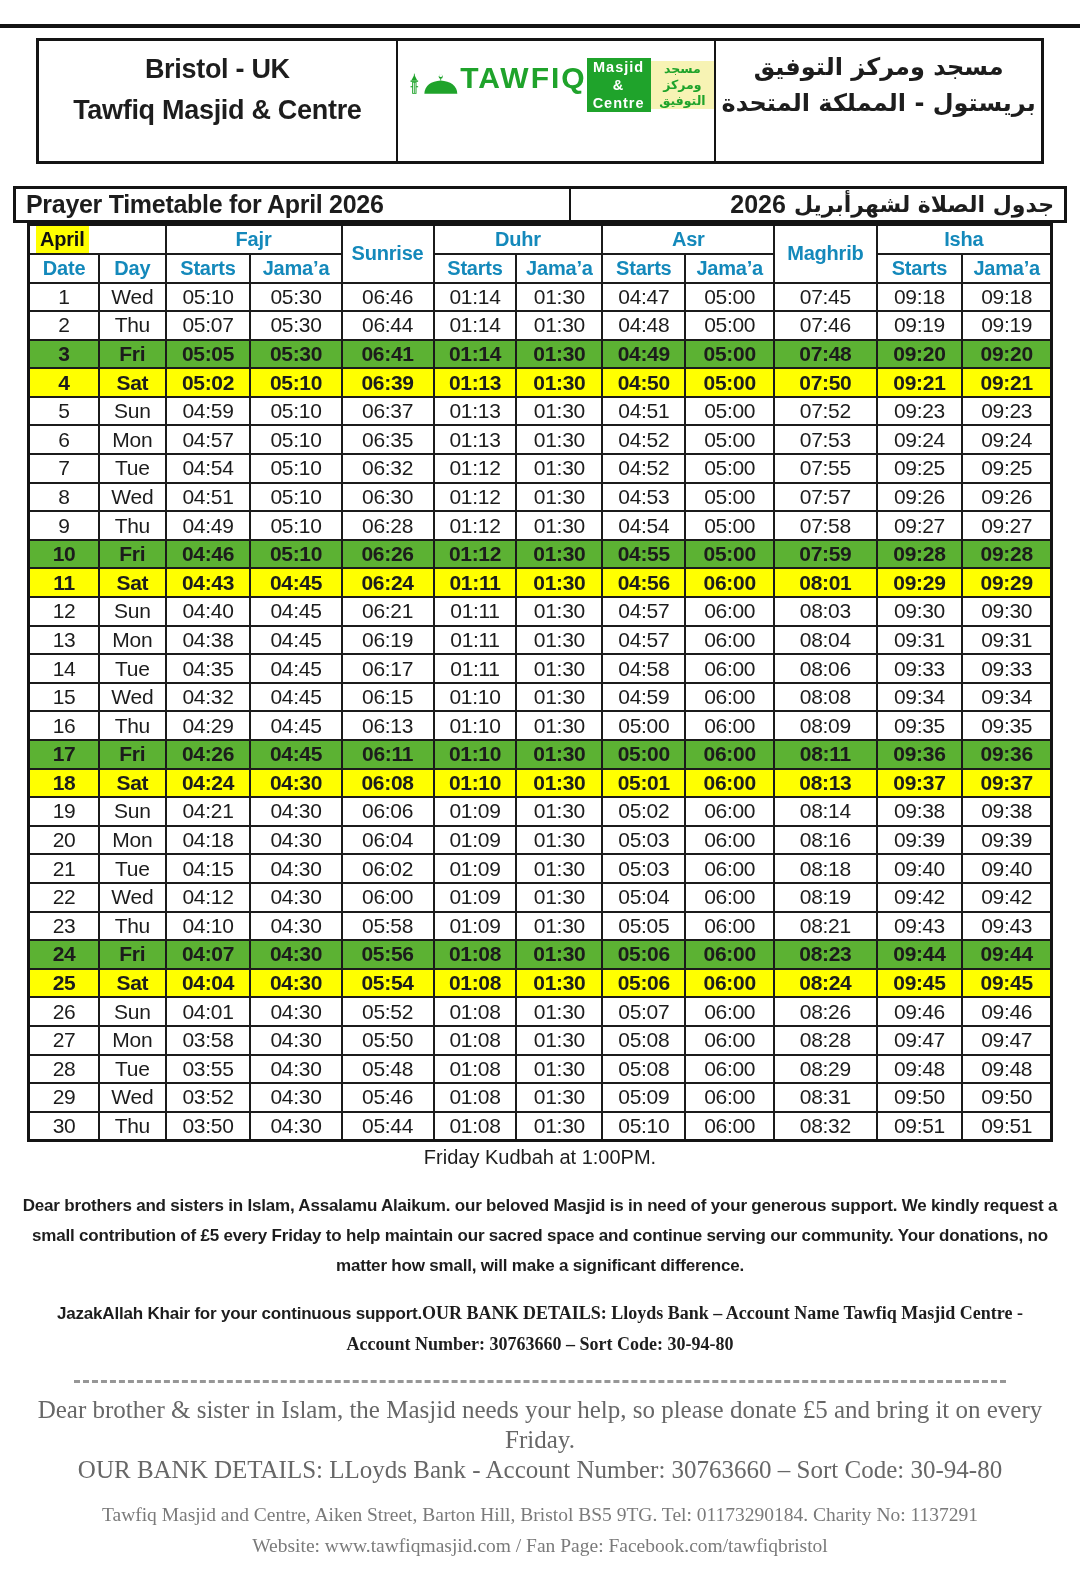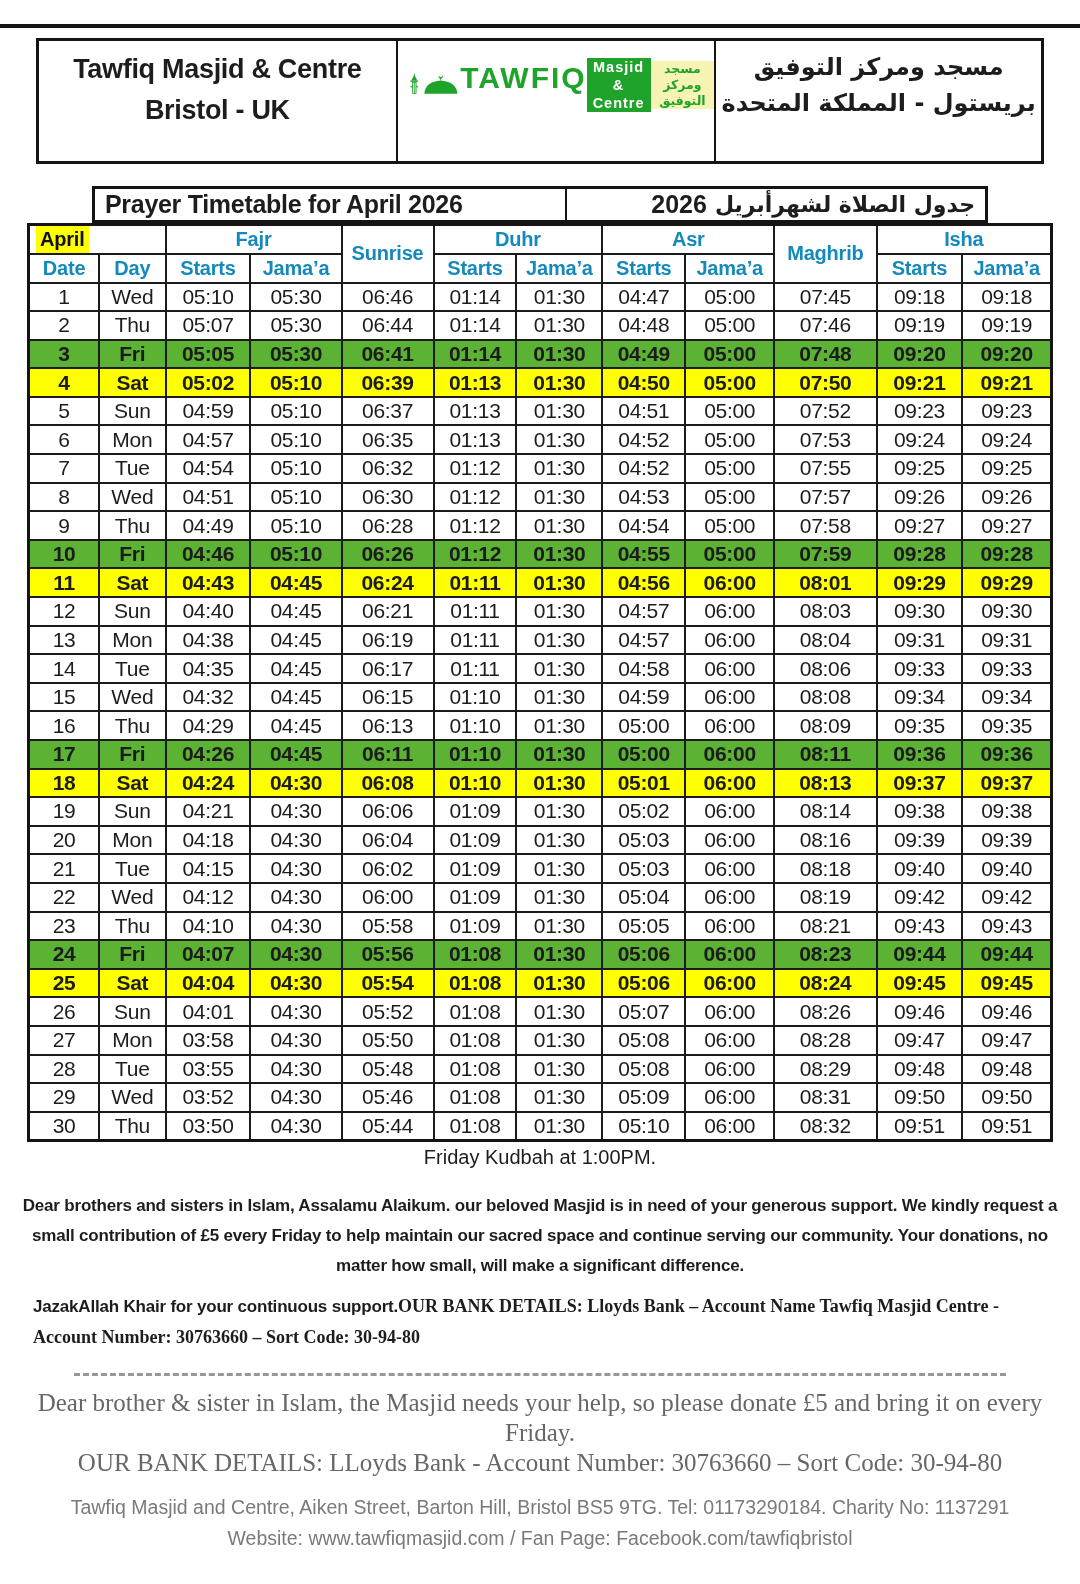--- a/index.html
+++ b/index.html
@@ -33,21 +33,21 @@
     width:204px; background:#1fa32b; color:#ffffff; font-weight:bold;
     font-size:14.5px; line-height:18px; letter-spacing:1px; margin-top:1px;
   }
   .logo-arabic {
     width:204px; background:#f7f3b4; color:#1fa32b; font-weight:bold;
     font-family:"DejaVu Sans", sans-serif; font-size:12.5px; line-height:16px; margin-top:1px;
   }
 
   
   .title-bar {
-    width:896px; height:37px; margin:22px auto 0 auto;
+    width:1054px; height:37px; margin:22px auto 0 auto;
     border:3px solid #141414; display:flex; align-items:stretch;
   }
   .tb-en {
     flex:0 0 53%; border-right:2px solid #141414; display:flex; align-items:center;
     padding-left:10px; font-size:25px; font-weight:bold; letter-spacing:-0.3px;
   }
   .tb-ar {
     flex:1; direction:rtl; display:flex; align-items:center; padding-right:10px;
     font-family:"DejaVu Sans", sans-serif; font-weight:bold; font-size:22px;
   }
@@ -68,41 +68,41 @@
   tr.hl-green td  { background:#5cb233; font-weight:bold; }
   tr.hl-yellow td { background:#ffff00; font-weight:bold; }
 
   
   .kudbah { text-align:center; font-weight:normal; font-size:20px; margin-top:4px; }
   .appeal {
     width:1038px; margin:22px auto 0 auto; text-align:center;
     font-weight:bold; font-size:17px; line-height:30px; letter-spacing:-0.2px;
   }
   .jazak {
-    width:1014px; margin:10px auto 0 auto; 
+    width:1014px; margin:17px auto 0 auto; text-align:center;
     font-weight:bold; line-height:30px;
   }
   .jazak .sans  { font-size:17px; letter-spacing:-0.2px; }
   .jazak .serif { font-family:"Liberation Serif", serif; font-size:18px; }
   .dashed-divider { width:932px; margin:20px auto 0 auto; border-top:3px dashed #979797; }
   .serif-block {
     text-align:center; font-family:"Liberation Serif", serif; color:#676767;
     font-size:25px; line-height:30px; margin-top:12px;
   }
-  .contact-block { text-align:center; color:#7a7a7a; font-size:19.5px; line-height:31px; margin-top:14px; }
+  .contact-block { text-align:center; color:#7a7a7a; font-size:19.5px; line-height:31px; margin-top:14px;font-family:Liberation Serif, serif; }
 </style>
 </head>
 <body>
 
 <div class="top-rule"></div>
 
 <div class="masthead">
   <div class="m-cell b m-title-en">
+    <div>Bristol - UK</div>
     <div>Tawfiq Masjid &amp; Centre</div>
-    <div>Bristol - UK</div>
   </div>
   <div class="m-cell b">
     <div class="logo-wrap">
       <svg width="200" height="66" viewBox="0 0 230 76">
         <g fill="#1fa32b">
           <rect x="58.5" y="0" width="3" height="9"></rect>
           <polygon points="60,4 71,25 49,25"></polygon>
           <rect x="46" y="25" width="28" height="5"></rect>
           <rect x="52" y="30" width="16" height="44"></rect>
           <rect x="46" y="46" width="28" height="4"></rect>

